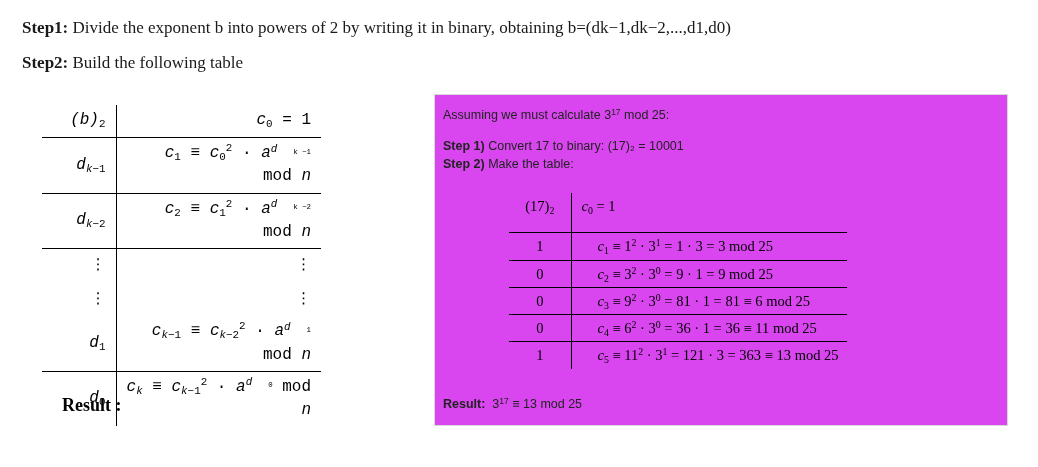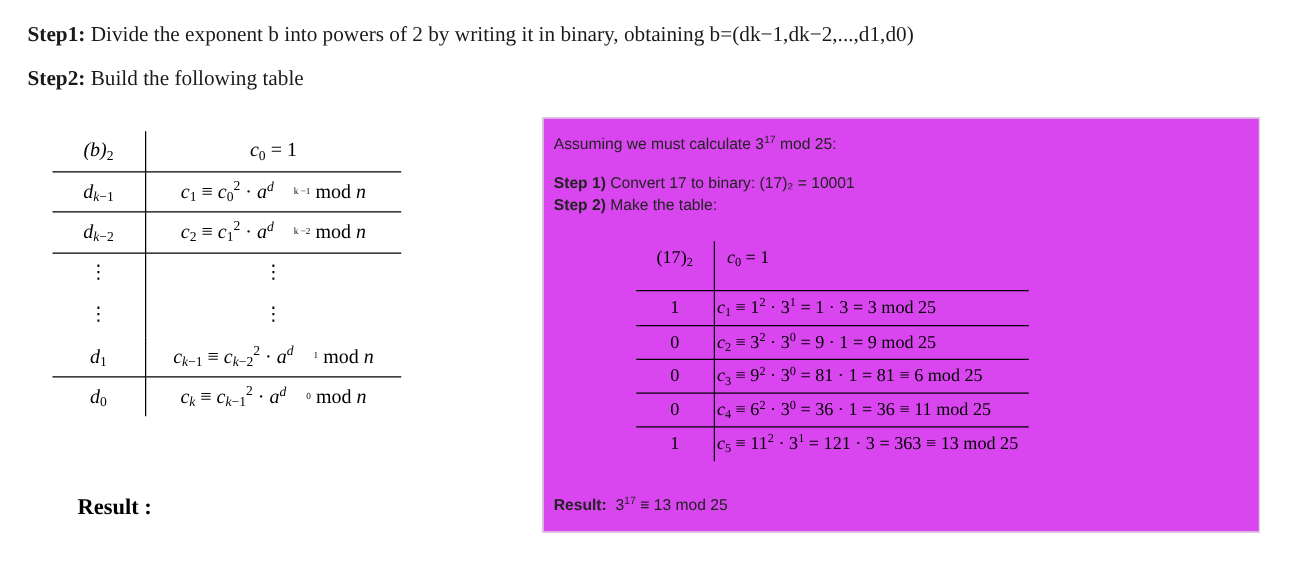--- a/index.html
+++ b/index.html
@@ -30,24 +30,25 @@
 
   
   #general-table {
     position: absolute;
     left: 42px; top: 105px;
     border-collapse: collapse;
     font-size: 16px;
   }
   #general-table td {
     padding: 4px 10px;
-    text-align: center;
+    text-align: right;
     vertical-align: middle;
     border: none;
     line-height: 1.45;
+    font-family: Liberation Mono, monospace;
   }
   #general-table td.col-a { width: 74px; }
   #general-table td.col-b { width: 205px; }
   #general-table tr.hdr td { padding-bottom: 5px; }
   #general-table tr.hdr td.col-a,
   #general-table tr.hdr td.col-b { border-bottom: 1px solid #000; }
   #general-table td.col-a { border-right: 1px solid #000; }
   #general-table tr.hdr td.col-b { border-right: none; }
   #general-table tr.rowline td { border-bottom: 1px solid #000; }
   #general-table tr.dots td { height: 34px; font-size: 15px; }
@@ -98,21 +99,21 @@
     vertical-align: middle;
     line-height: 1.4;
   }
   #example-table td.c1 {
     width: 62px;
     text-align: center;
     border-right: 1px solid #000;
   }
   #example-table td.c2 {
     text-align: left;
-    padding-left: 2px;
+    padding-left: 26px;
     white-space: nowrap;
   }
   #example-table tr.hdr td { border-bottom: 1px solid #000; padding-bottom: 16px; }
   #example-table tr.hdr td.c2 { text-align: left; padding-left: 10px; }
   #example-table tr.body td { border-bottom: 1px solid #000; }
   #example-table tr.body:last-child td { border-bottom: none; }
 
   
   .mi { font-style: italic; }
   sub, sup { font-size: 0.68em; line-height: 0; }

